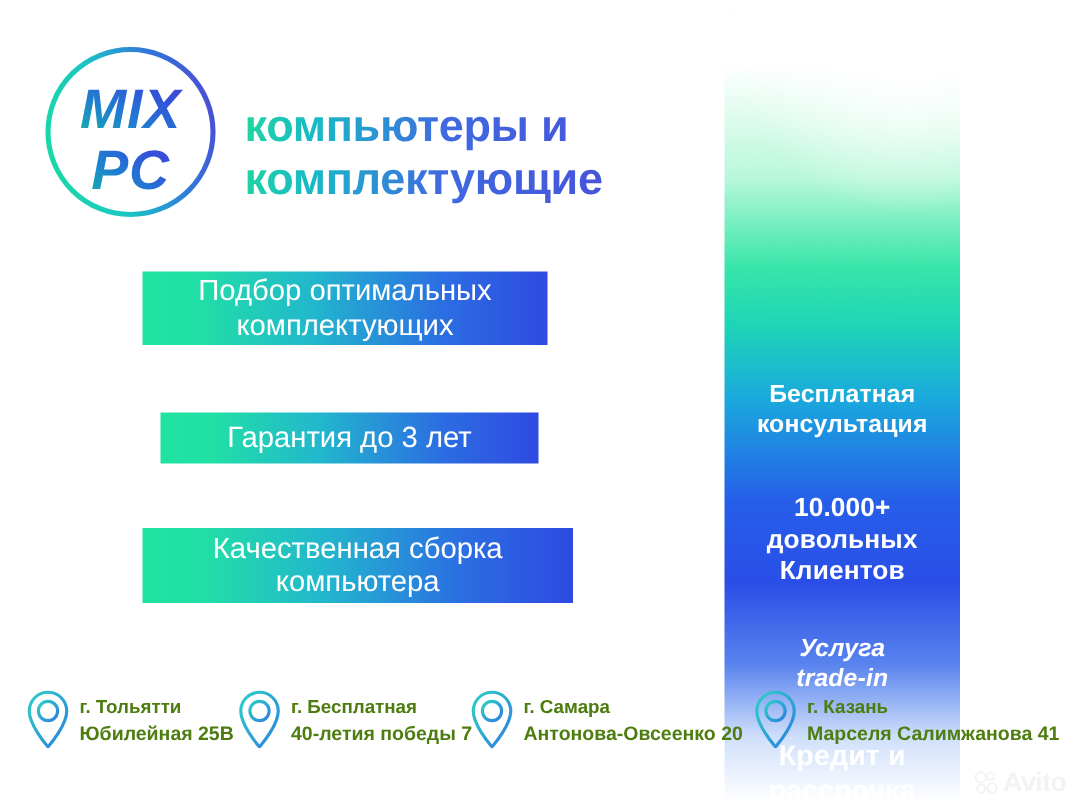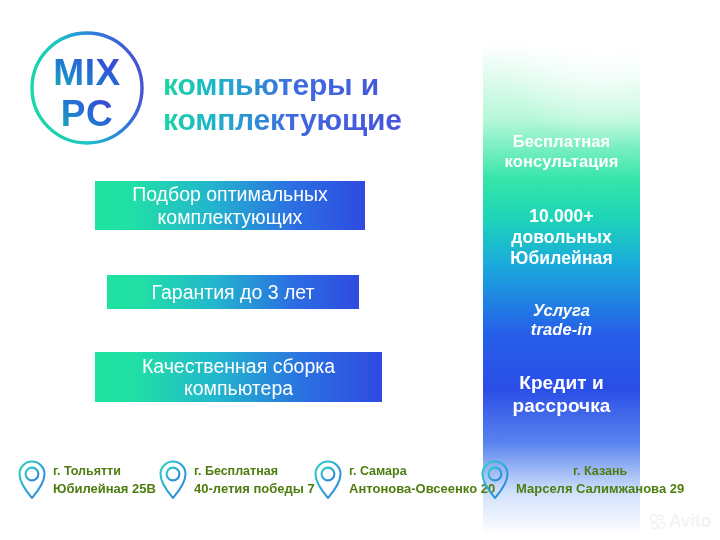--- a/index.html
+++ b/index.html
@@ -58,21 +58,21 @@
 
   .panel-content {
     position: absolute;
     left: 483px;
     top: 0;
     width: 157px;
     height: 540px;
     display: flex;
     flex-direction: column;
     align-items: center;
-    justify-content: flex-start;
+    justify-content: flex-end;
     padding-top: 132px;
     box-sizing: border-box;
   }
   .panel-item {
     color: #ffffff;
     font-weight: bold;
     text-align: center;
     line-height: 1.2;
     letter-spacing: 0.1px;
     white-space: pre-line;
@@ -82,20 +82,21 @@
   .panel-item.i2 { font-size: 16.5px; margin-bottom: 32px; font-style: italic; }
   .panel-item.i3 { font-size: 19px; }
 
   
   .logo-wrap {
     position: absolute;
     left: 24px;
     top: 26px;
     width: 126px;
     height: 124px;
+    font-style: italic;
   }
   .logo-svg { display: block; width: 126px; height: 124px; }
 
   .headline {
     position: absolute;
     left: 163px;
     top: 68px;
     width: 300px;
     font-size: 30px;
     font-weight: bold;
@@ -136,21 +137,21 @@
   }
   .loc {
     position: absolute;
     display: flex;
     align-items: center;
     gap: 6px;
   }
   .loc.l0 { left: 17px; }
   .loc.l1 { left: 158px; }
   .loc.l2 { left: 313px; }
-  .loc.l3 { left: 480px; text-align: center; }
+  .loc.l3 { left: 502px; }
   .pin-svg { display: block; width: 30px; height: 42px; flex: none; }
   .loc-text {
     display: flex;
     flex-direction: column;
     justify-content: center;
     color: #4d7c0f;
     font-weight: bold;
     line-height: 1.32;
   }
   .loc-city { font-size: 12.5px; }
@@ -180,21 +181,21 @@
 <div id="ad">
 
   <div class="side-panel"></div>
   <div class="side-panel-glow"></div>
 
   <div class="panel-content">
     <div class="panel-item i0">Бесплатная
 консультация</div>
     <div class="panel-item i1">10.000+
 довольных
-Юбилейная</div>
+Клиентов</div>
     <div class="panel-item i2">Услуга
 trade-in</div>
     <div class="panel-item i3">Кредит и
 рассрочка</div>
   </div>
 
   <div class="logo-wrap">
     <svg class="logo-svg" viewBox="0 0 126 124">
       <defs>
         <linearGradient id="ringGrad" x1="0" y1="0.65" x2="1" y2="0.35">
@@ -284,21 +285,21 @@
             <linearGradient id="pinG3" x1="0" y1="0" x2="1" y2="1">
           <stop offset="0%" stop-color="#2ed0c6"></stop>
               <stop offset="100%" stop-color="#2b7fe0"></stop>
         </linearGradient>
           </defs>
         <path d="M15 2.5c-6.9 0-12.5 5.6-12.5 12.5 0 8.9 10.3 21.4 12 23.4.3.3.7.3 1 0 1.7-2 12-14.5 12-23.4C27.5 8.1 21.9 2.5 15 2.5z" fill="none" stroke="url(#pinG3)" stroke-width="2.1"></path>
         <circle cx="15" cy="15" r="6.4" fill="none" stroke="url(#pinG3)" stroke-width="2.1"></circle>
       </svg>
       <div class="loc-text">
         <span class="loc-city">г. Казань</span>
-        <span class="loc-addr">Марселя Салимжанова 29</span>
+        <span class="loc-addr">Марселя Салимжанова 41</span>
       </div>
     </div>
 
   </div>
 
   <div class="watermark">
     <svg class="wm-mark" viewBox="0 0 20 20">
       <circle cx="5.6" cy="6.2" r="4.1" fill="none" stroke="#f0f0f0" stroke-width="1.6"></circle>
       <circle cx="13.6" cy="5.2" r="2.9" fill="none" stroke="#f0f0f0" stroke-width="1.6"></circle>
       <circle cx="6.0" cy="15.0" r="3.2" fill="none" stroke="#f0f0f0" stroke-width="1.6"></circle>

